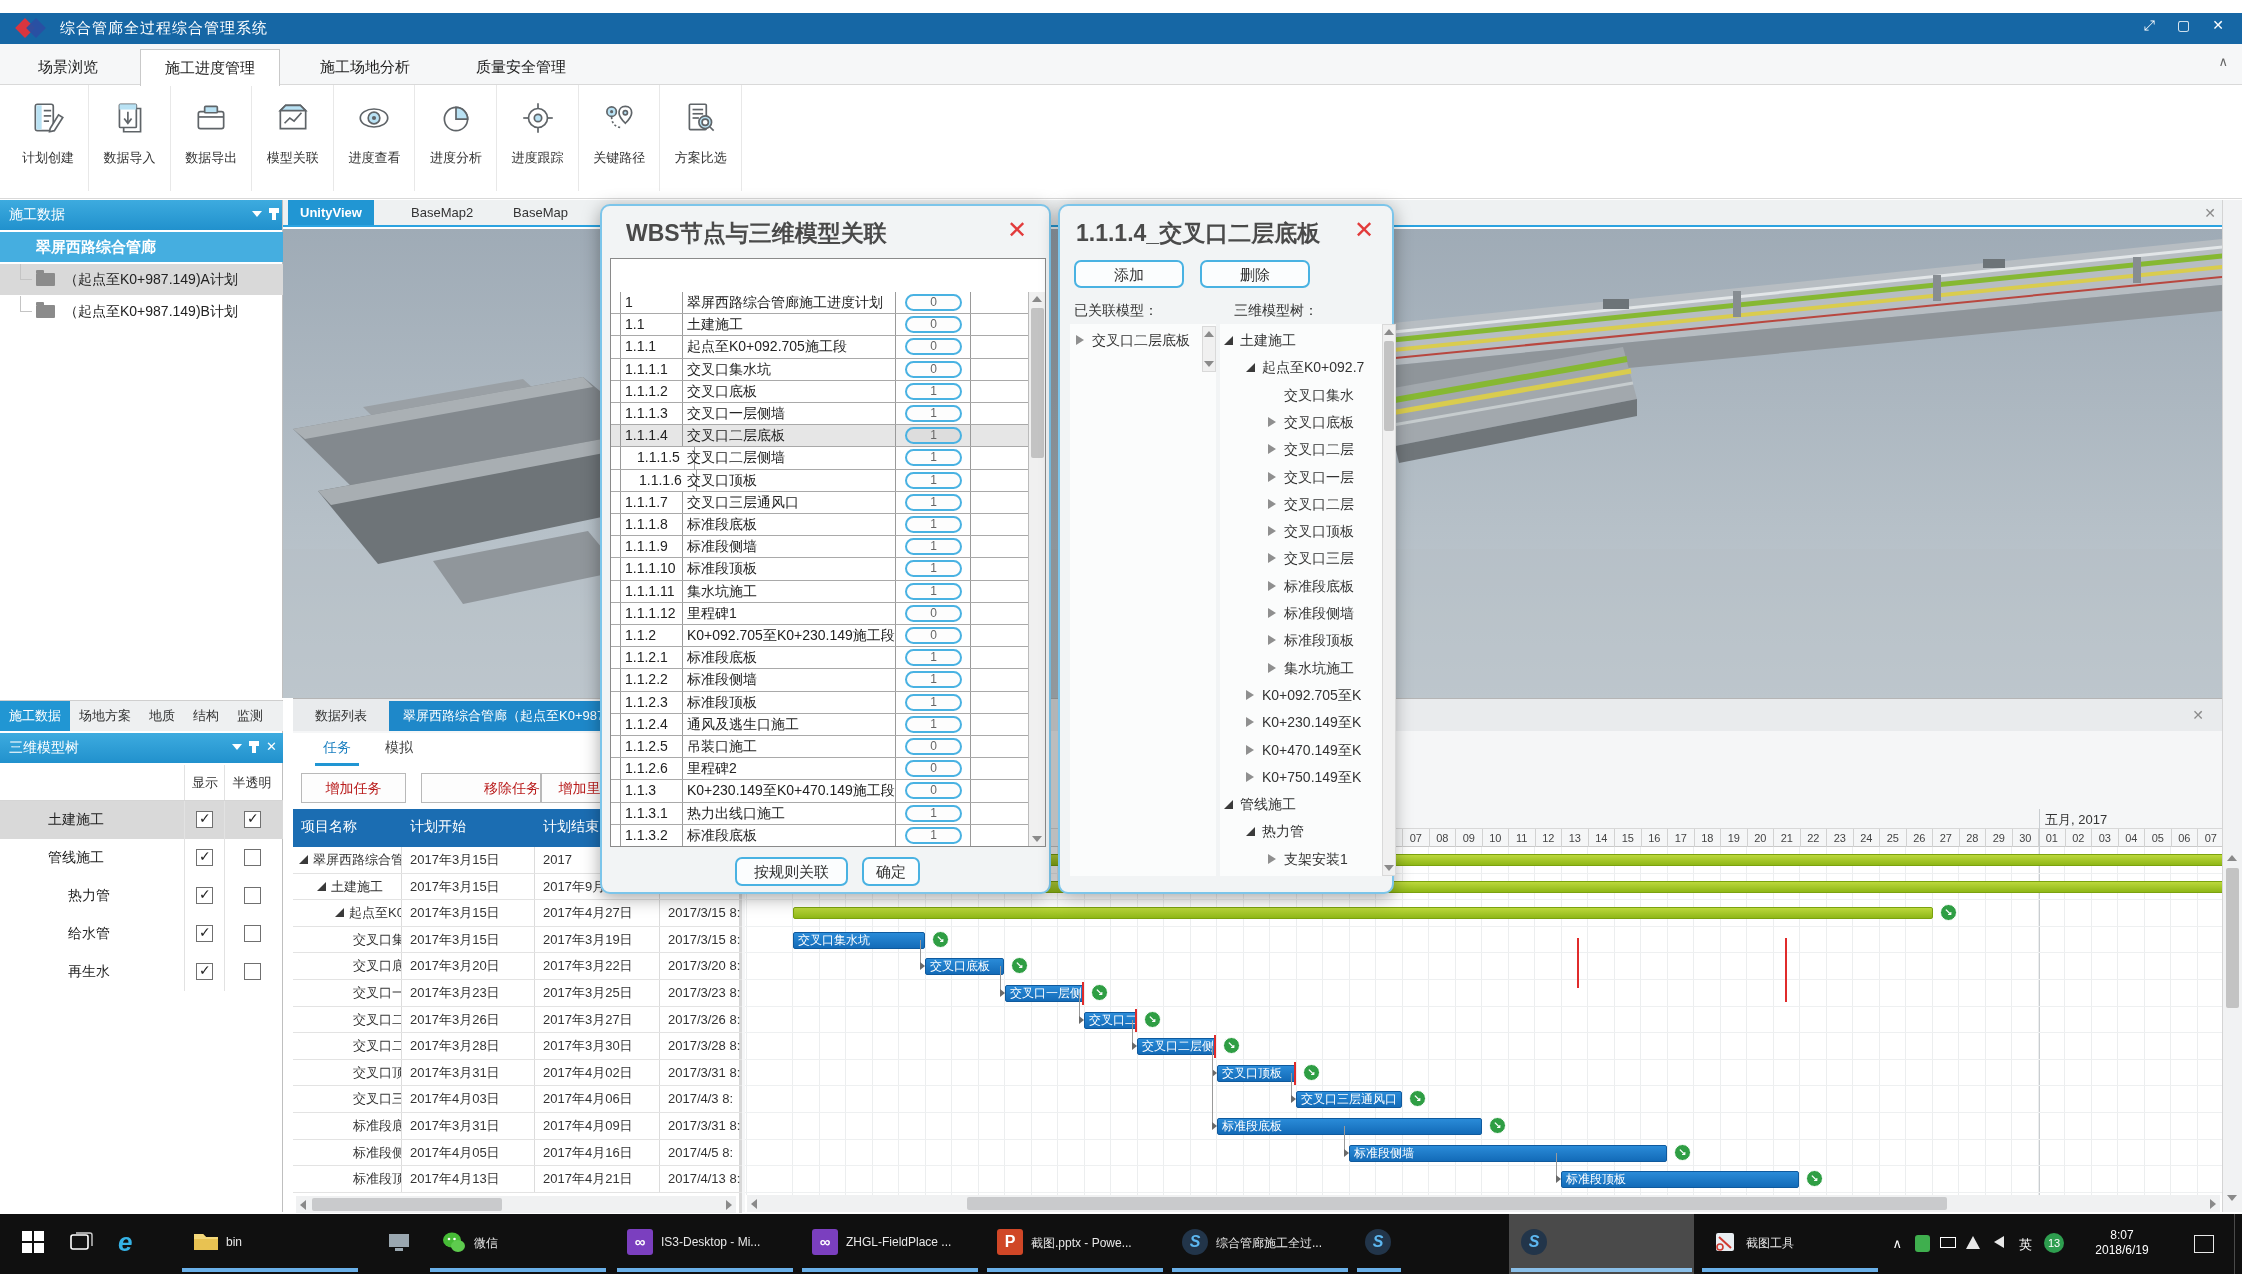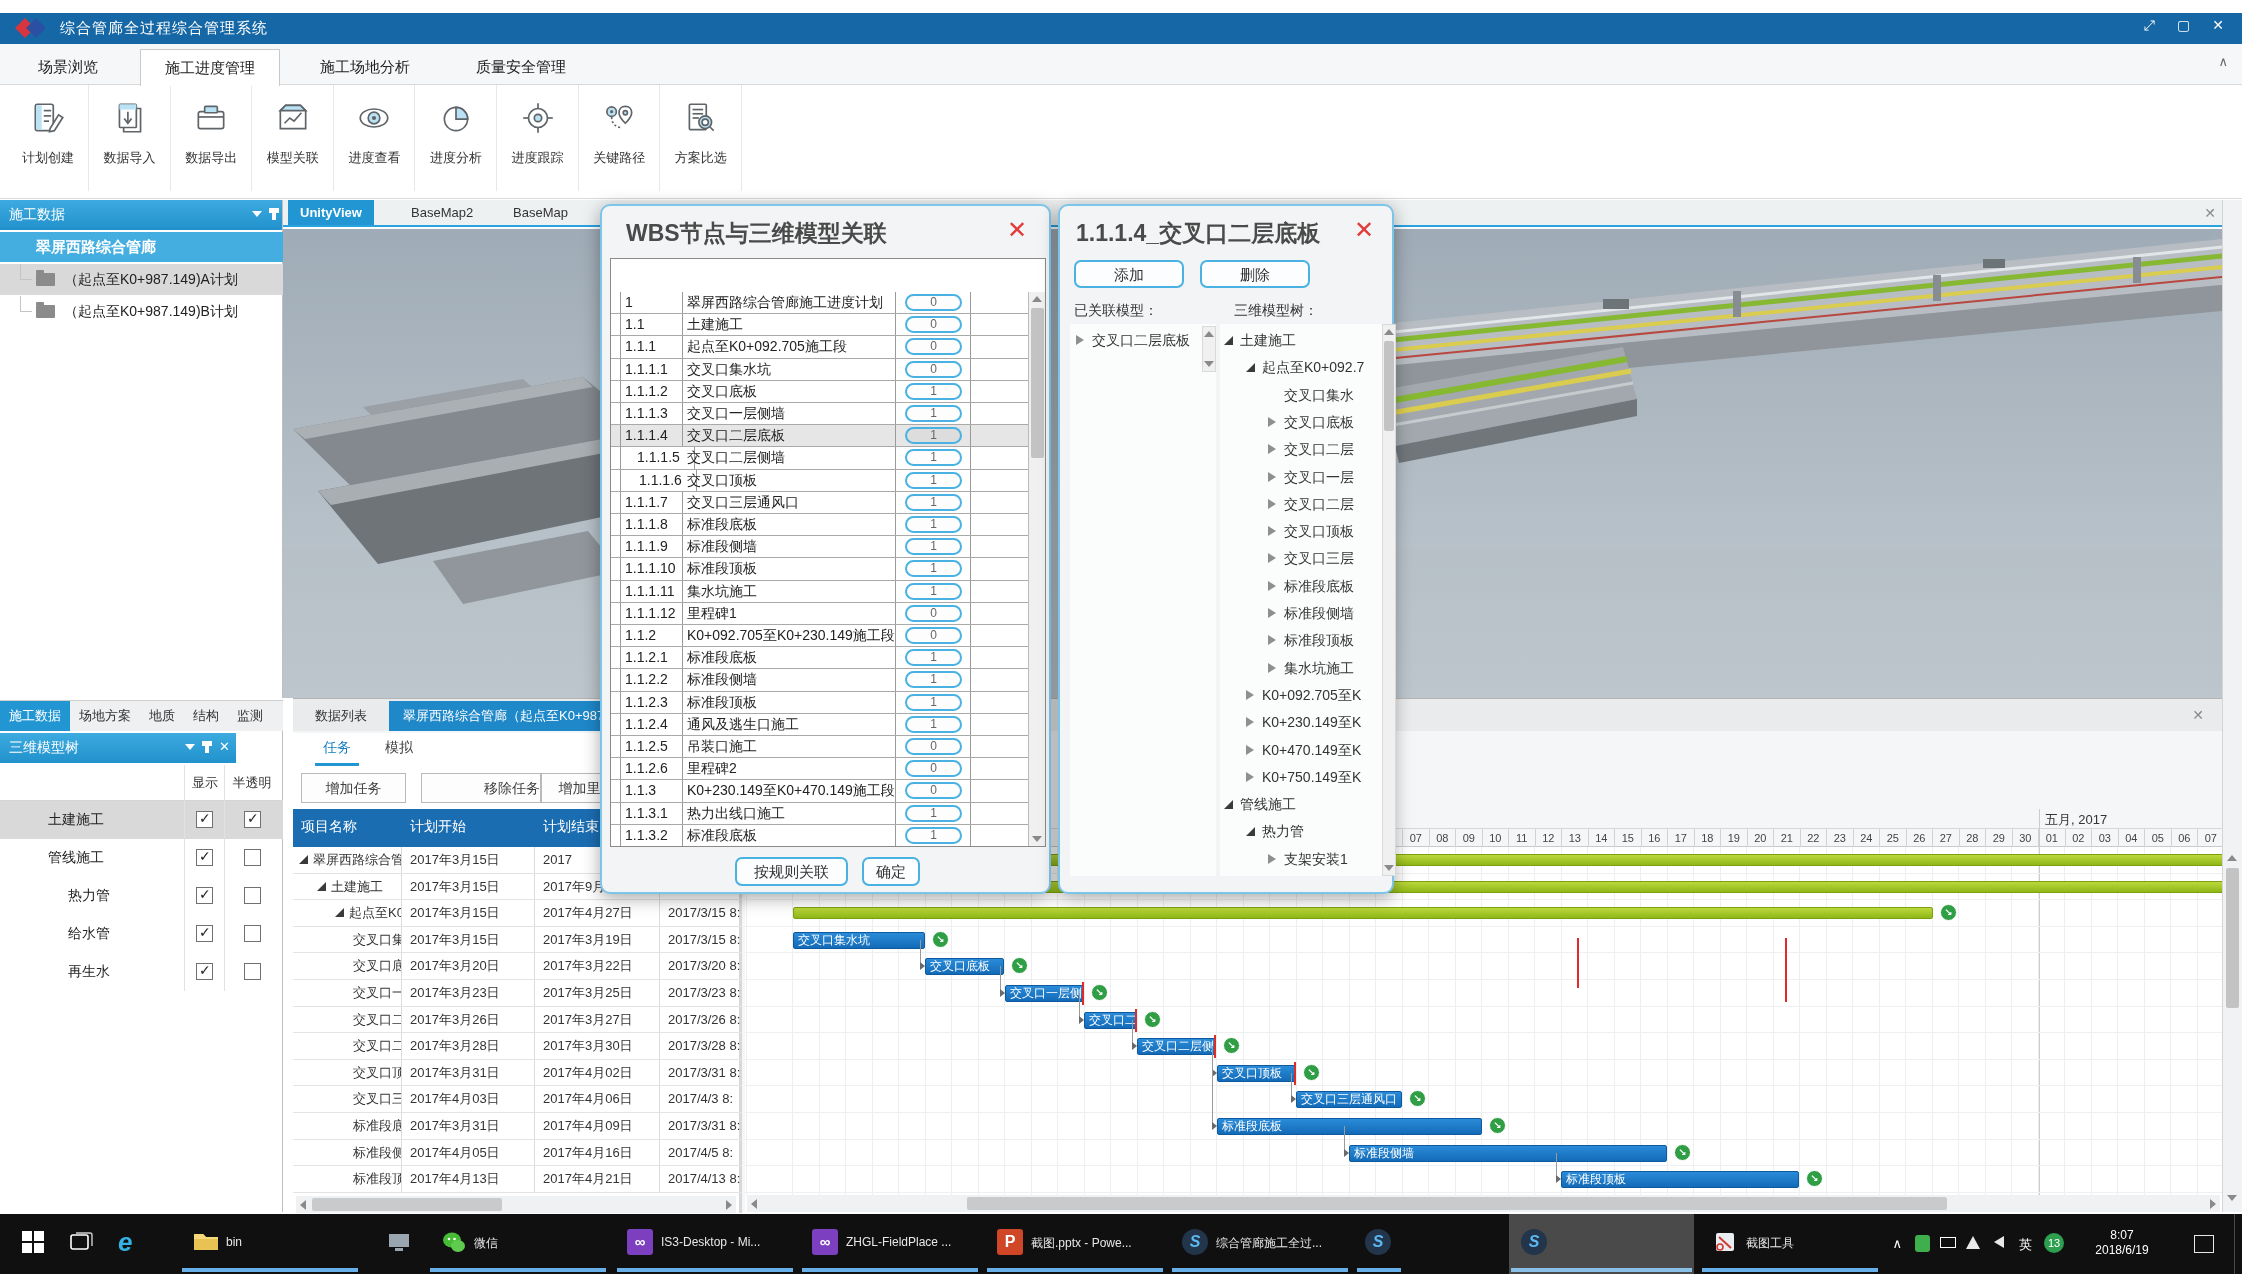--- a/index.html
+++ b/index.html
@@ -46,21 +46,21 @@
   .folder { position:absolute; left:36px; top:9px; width:19px; height:13px; background:#8b8b8b; border-radius:1px; }
   .folder:before { content:""; position:absolute; left:0; top:-3px; width:8px; height:3px; background:#8b8b8b; border-radius:1px 1px 0 0; }
   .plan-label { position:absolute; left:64px; white-space:nowrap; overflow:hidden; width:215px; }
   .treeline { position:absolute; left:20px; top:0; width:12px; height:16px; border-left:1px solid #c4c4c4; border-bottom:1px solid #c4c4c4; }
 
   
   .left-bottom { position:absolute; left:0; top:700px; width:283px; height:512px; background:#fff; border-right:1px solid #bfbfbf; border-top:1px solid #cfcfcf; }
   .lb-tabs { position:absolute; left:0; top:0; width:283px; height:30px; background:#eef0f1; display:flex; }
   .lb-tab { font-size:13px; color:#333; padding:0 9px; line-height:30px; white-space:nowrap; }
   .lb-tab.active { background:#2196d3; color:#fff; }
-  .left-bottom .phead { position:absolute; top:32px; left:0; width:236px; height:30px; }
+  .left-bottom .phead { position:absolute; top:32px; left:0; width:283px; height:30px; }
   .mt-colhead { position:absolute; left:0; top:64px; width:283px; height:36px; border-bottom:1px solid #d5d5d5; font-size:13px; color:#333; }
   .mt-colhead .c1 { position:absolute; left:186px; top:9px; width:38px; text-align:center; }
   .mt-colhead .c2 { position:absolute; left:226px; top:9px; width:52px; text-align:center; }
   .mt-colhead .v1,.mt-row .v1 { position:absolute; left:184px; top:0; bottom:0; border-left:1px solid #e2e2e2; }
   .mt-colhead .v2,.mt-row .v2 { position:absolute; left:224px; top:0; bottom:0; border-left:1px solid #e2e2e2; }
   .mt-row { position:absolute; left:0; width:283px; height:38px; font-size:14px; color:#222; }
   .mt-row.sel { background:#d9d9d9; }
   .mt-label { position:absolute; top:10px; }
   .cb { position:absolute; top:10px; width:17px; height:17px; background:#fff; border:1px solid #707070; }
   .cb.on:after { content:"✓"; position:absolute; left:2px; top:-2px; font-size:14px; color:#222; font-weight:bold; }
@@ -80,21 +80,21 @@
   .arr-right { width:0; height:0; border-top:5px solid transparent; border-bottom:5px solid transparent; border-left:6px solid #8a8a8a; }
 
   
   .bottom-panel { position:absolute; left:293px; top:698px; width:1929px; height:514px; background:#f5f6f7; border-top:1px solid #b5b5b5; }
   .bp-tabs { position:absolute; left:0; top:0; width:1929px; height:32px; background:#e9ebed; }
   .bp-tab { position:absolute; top:2px; height:30px; line-height:30px; font-size:13px; color:#333; padding:0 14px; white-space:nowrap; overflow:hidden; }
   .bp-tab.active { background:#1e88c9; color:#fff; }
   .bp-left { position:absolute; left:0; top:34px; width:449px; height:480px; background:#fff; border-right:3px solid #d8d8d8; }
   .subtab { position:absolute; top:6px; font-size:14px; color:#444; padding:0 8px 6px; }
   .subtab.active { color:#1a7fc0; border-bottom:3px solid #2196d3; }
-  .bl-btn { position:absolute; top:40px; height:30px; background:#fdfdfd; border:1px solid #b9b9b9; font-size:14px; color:#404040; text-align:center; line-height:28px; }
+  .bl-btn { position:absolute; top:40px; height:30px; background:#fdfdfd; border:1px solid #b9b9b9; font-size:14px; color:#b91c1c; text-align:center; line-height:28px; }
   .tt-head { position:absolute; left:0; top:76px; width:449px; height:38px; background:#1b6db2; color:#fff; font-size:14px; }
   .tt-head div, .tt-row div { position:absolute; top:0; height:100%; overflow:hidden; white-space:nowrap; }
   .tt-rows { position:absolute; left:0; top:114px; width:449px; height:346px; overflow:hidden; }
   .tt-row { position:absolute; left:0; width:449px; height:26.6px; border-bottom:1px solid #e3e3e3; font-size:13px; color:#333; line-height:26px; }
   .tt-cell { border-right:1px solid #dcdcdc; }
   .tri-exp { display:inline-block; width:0; height:0; border-bottom:9px solid #3a3a3a; border-left:9px solid transparent; margin-right:5px; }
   .hscroll { position:absolute; height:17px; background:#f0f1f2; }
   .hthumb { position:absolute; top:2px; height:13px; background:#c9cacc; border-radius:2px; }
 
   

